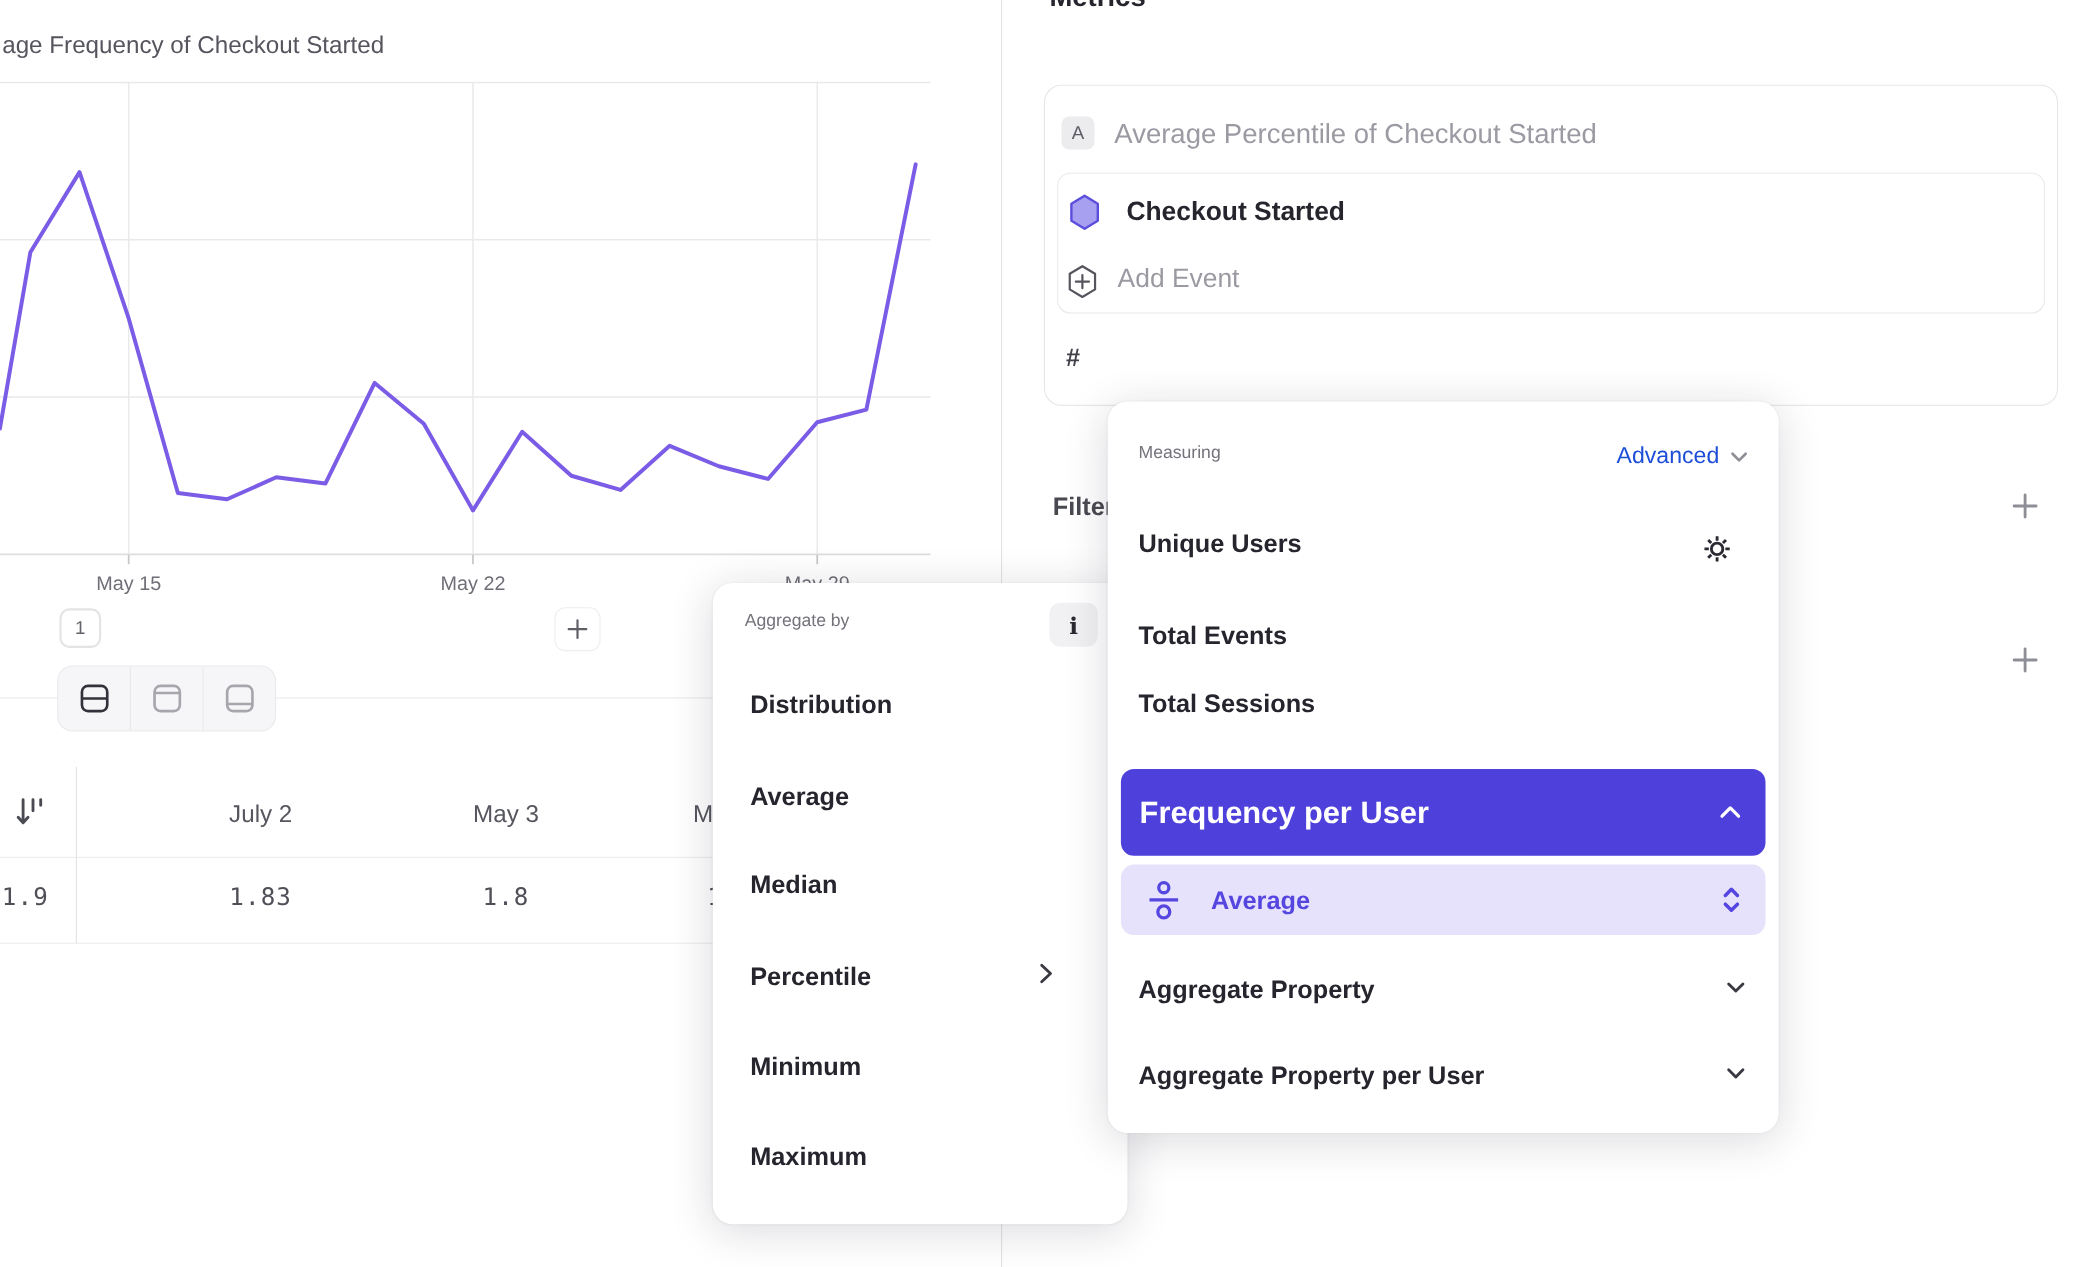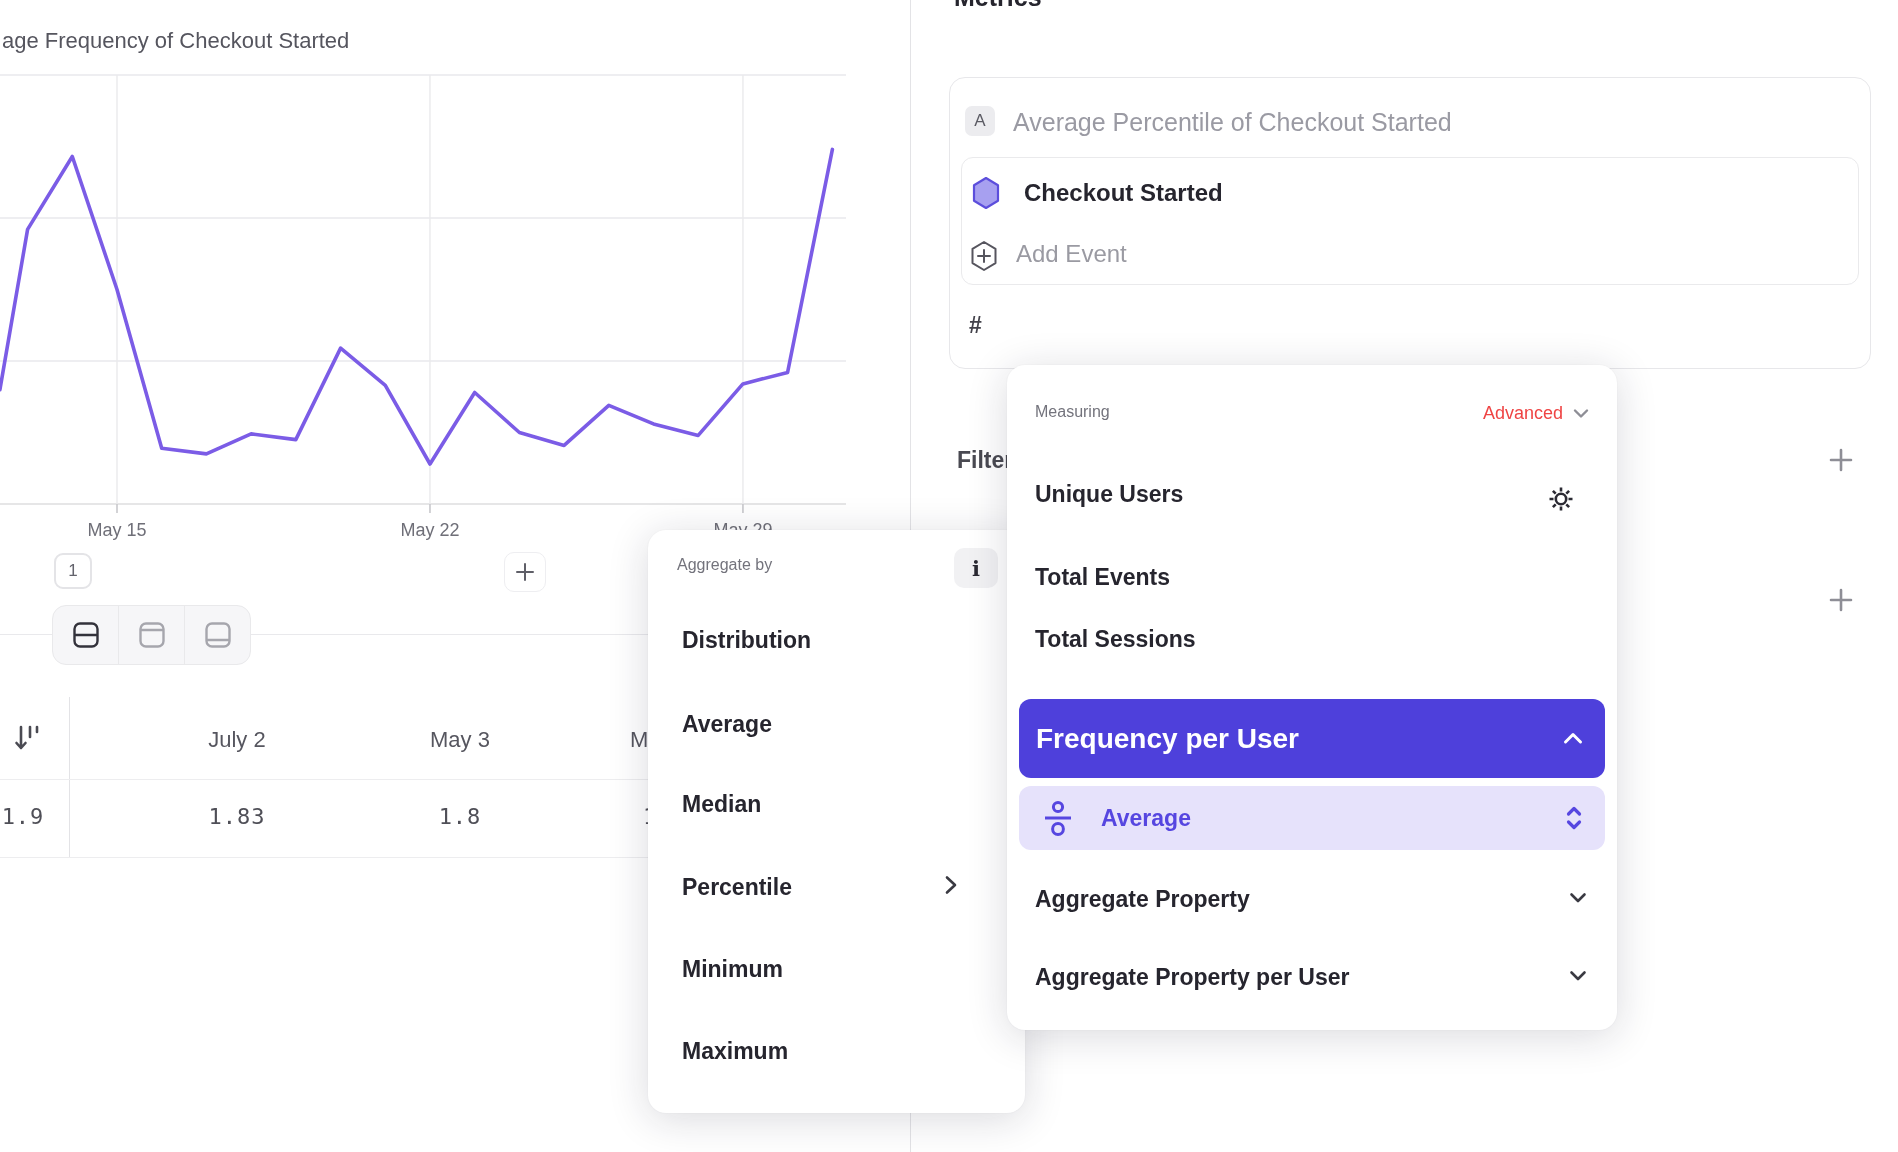--- a/index.html
+++ b/index.html
@@ -77,21 +77,21 @@
 
   #agg-header{left:29px;top:26px}
   #agg-info-btn{right:27px;top:18px;width:44px;height:40px;border-radius:10px;background:#f1f1f3;
     display:flex;align-items:center;justify-content:center;cursor:pointer;
     font-family:"DejaVu Serif",serif;font-weight:700;font-size:21px;color:#2b2a33}
   .agg-item{left:34px}
   #agg-chevron-right{left:296px;top:344px}
 
   #m-header{left:28px;top:38px}
   #m-advanced{right:28px;top:38px;display:flex;align-items:center;gap:10px;cursor:pointer}
-  #m-advanced span{font-size:18px;color:#ef4444}
+  #m-advanced span{font-size:21px;color:#1d4ed8}
   .m-item{left:28px}
   #m-gear{left:538px;top:118px;cursor:pointer}
   #m-selected{left:12px;top:334px;width:586px;height:79px;background:var(--accent);border-radius:12px;
     display:flex;align-items:center;justify-content:space-between;padding:0 22px 0 17px;cursor:pointer}
   #m-selected span{font-size:28px;font-weight:600;color:#fff}
   #m-subrow{left:12px;top:421px;width:586px;height:64px;background:var(--accent-light);border-radius:12px;
     display:flex;align-items:center;padding:0 22px 0 22px;cursor:pointer}
   #m-subrow span{font-size:23px;font-weight:600;color:#5646e0;margin-left:26px;flex:1}
   .m-chev{position:absolute;right:30px}
 </style>

